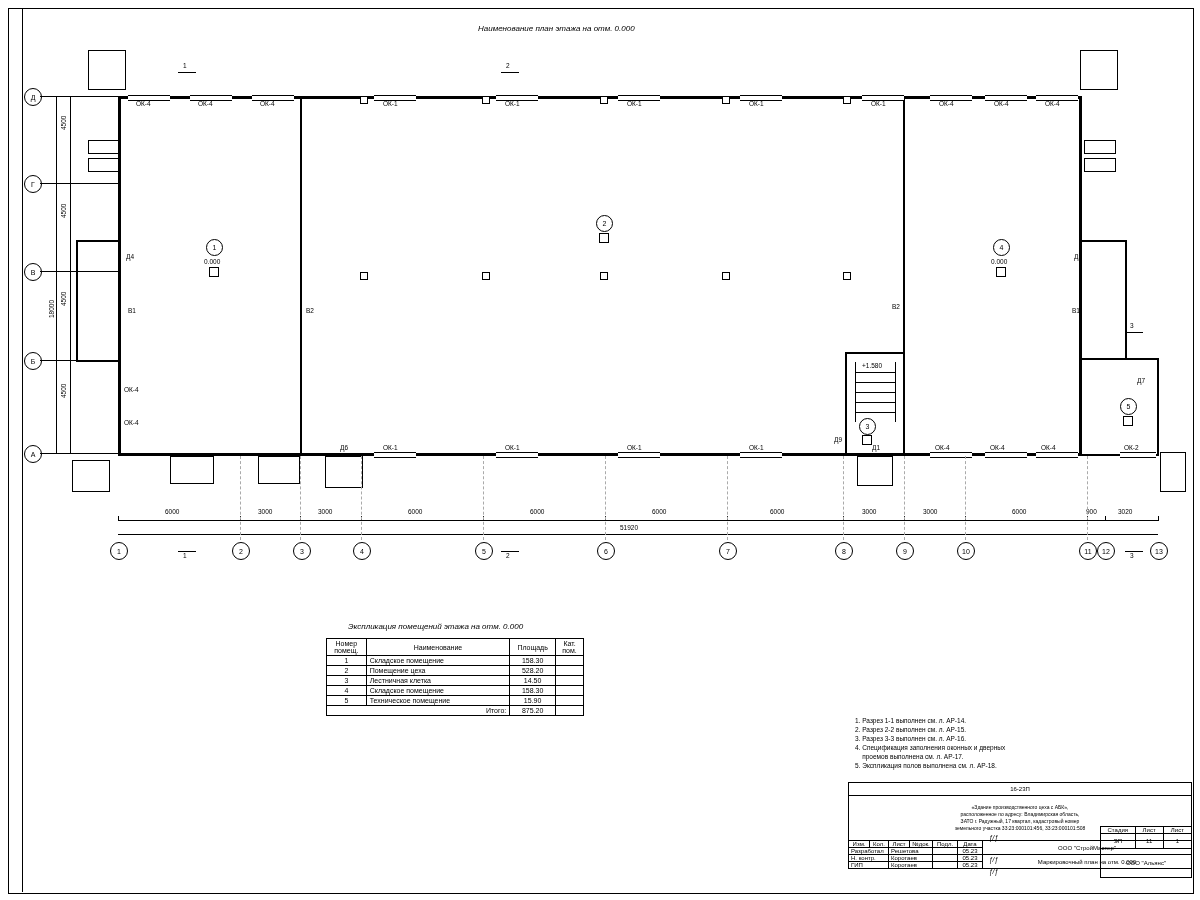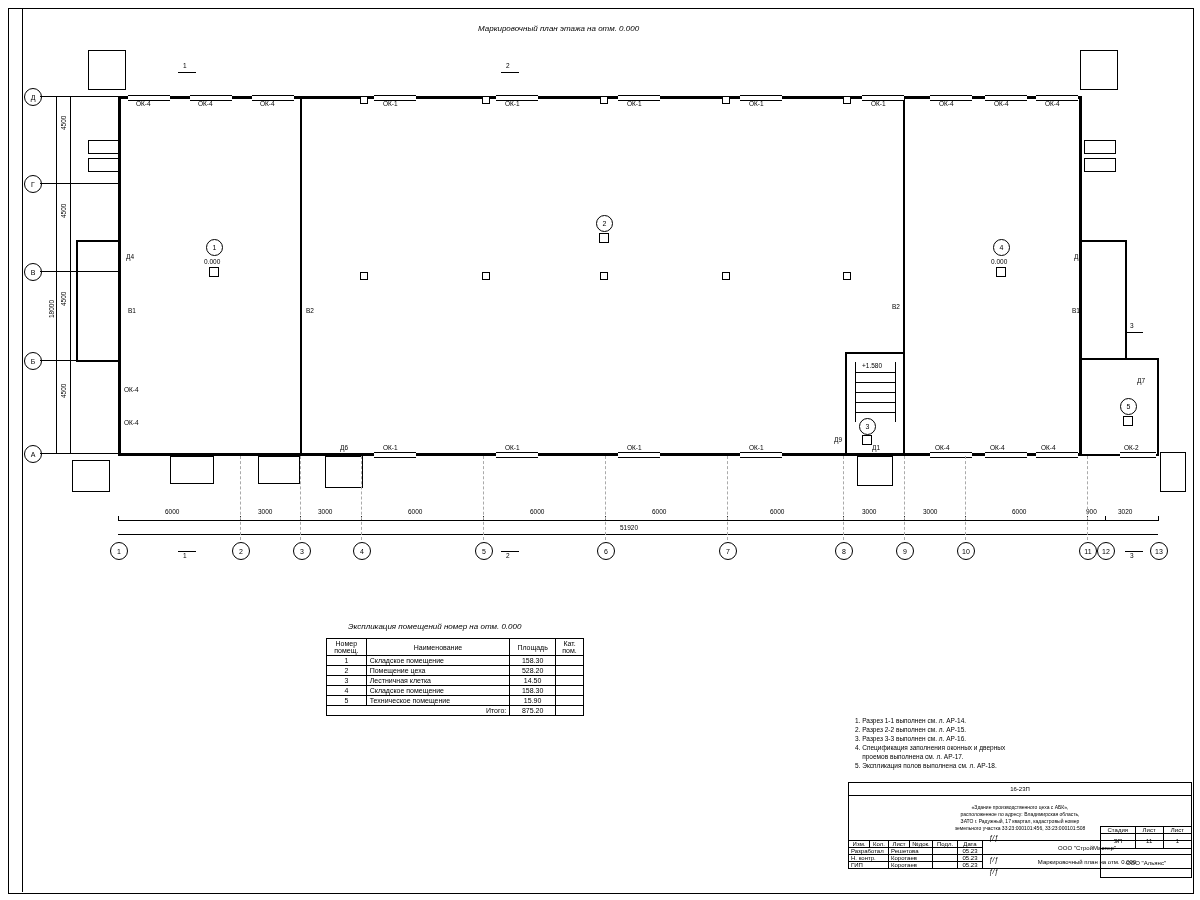--- a/index.html
+++ b/index.html
@@ -22,21 +22,21 @@
   .gridline{position:absolute;border-left:1px dashed #aaa;}
 </style>
 </head>
 <body>
 
 <div id="sheet">
 
   <div class="frame" style="left:8px;top:8px;width:1184px;height:884px;"></div>
   <div class="ln" style="left:22px;top:8px;width:1px;height:884px;"></div>
 
-  <div class="txt title-it" style="left:478px;top:24px;">Маркировочный план этажа на отм. 0.000</div>
+  <div class="txt title-it" style="left:478px;top:24px;">Наименование план этажа на отм. 0.000</div>
 
   <div class="wall" style="left:118px;top:96px;width:964px;height:3px;"></div>
   <div class="wall" style="left:118px;top:453px;width:964px;height:3px;"></div>
   <div class="wall" style="left:118px;top:96px;width:3px;height:360px;"></div>
   <div class="wall" style="left:1079px;top:96px;width:3px;height:360px;"></div>
 
   <div class="wall" style="left:300px;top:96px;width:2px;height:360px;"></div>
   <div class="wall" style="left:903px;top:96px;width:2px;height:360px;"></div>
   <div class="wall" style="left:845px;top:352px;width:2px;height:104px;"></div>
   <div class="wall" style="left:845px;top:352px;width:60px;height:2px;"></div>
@@ -287,21 +287,21 @@
   <div class="ln" style="left:501px;top:72px;width:18px;height:1px;"></div>
   <div class="lbl" style="left:1130px;top:322px;">3</div>
   <div class="ln" style="left:1125px;top:332px;width:18px;height:1px;"></div>
   <div class="lbl" style="left:183px;top:552px;">1</div>
   <div class="ln" style="left:178px;top:551px;width:18px;height:1px;"></div>
   <div class="lbl" style="left:506px;top:552px;">2</div>
   <div class="ln" style="left:501px;top:551px;width:18px;height:1px;"></div>
   <div class="lbl" style="left:1130px;top:552px;">3</div>
   <div class="ln" style="left:1125px;top:551px;width:18px;height:1px;"></div>
 
-  <div class="txt title-it" style="left:348px;top:622px;">Экспликация помещений номер на отм. 0.000</div>
+  <div class="txt title-it" style="left:348px;top:622px;">Экспликация помещений этажа на отм. 0.000</div>
   <table class="tbl" style="position:absolute;left:326px;top:638px;width:258px;">
     <thead>
       <tr>
         <th style="width:34px;">Номер помещ.</th>
         <th style="width:150px;">Наименование</th>
         <th style="width:40px;">Площадь</th>
         <th style="width:22px;">Кат. пом.</th>
       </tr>
     </thead>
     <tbody>

